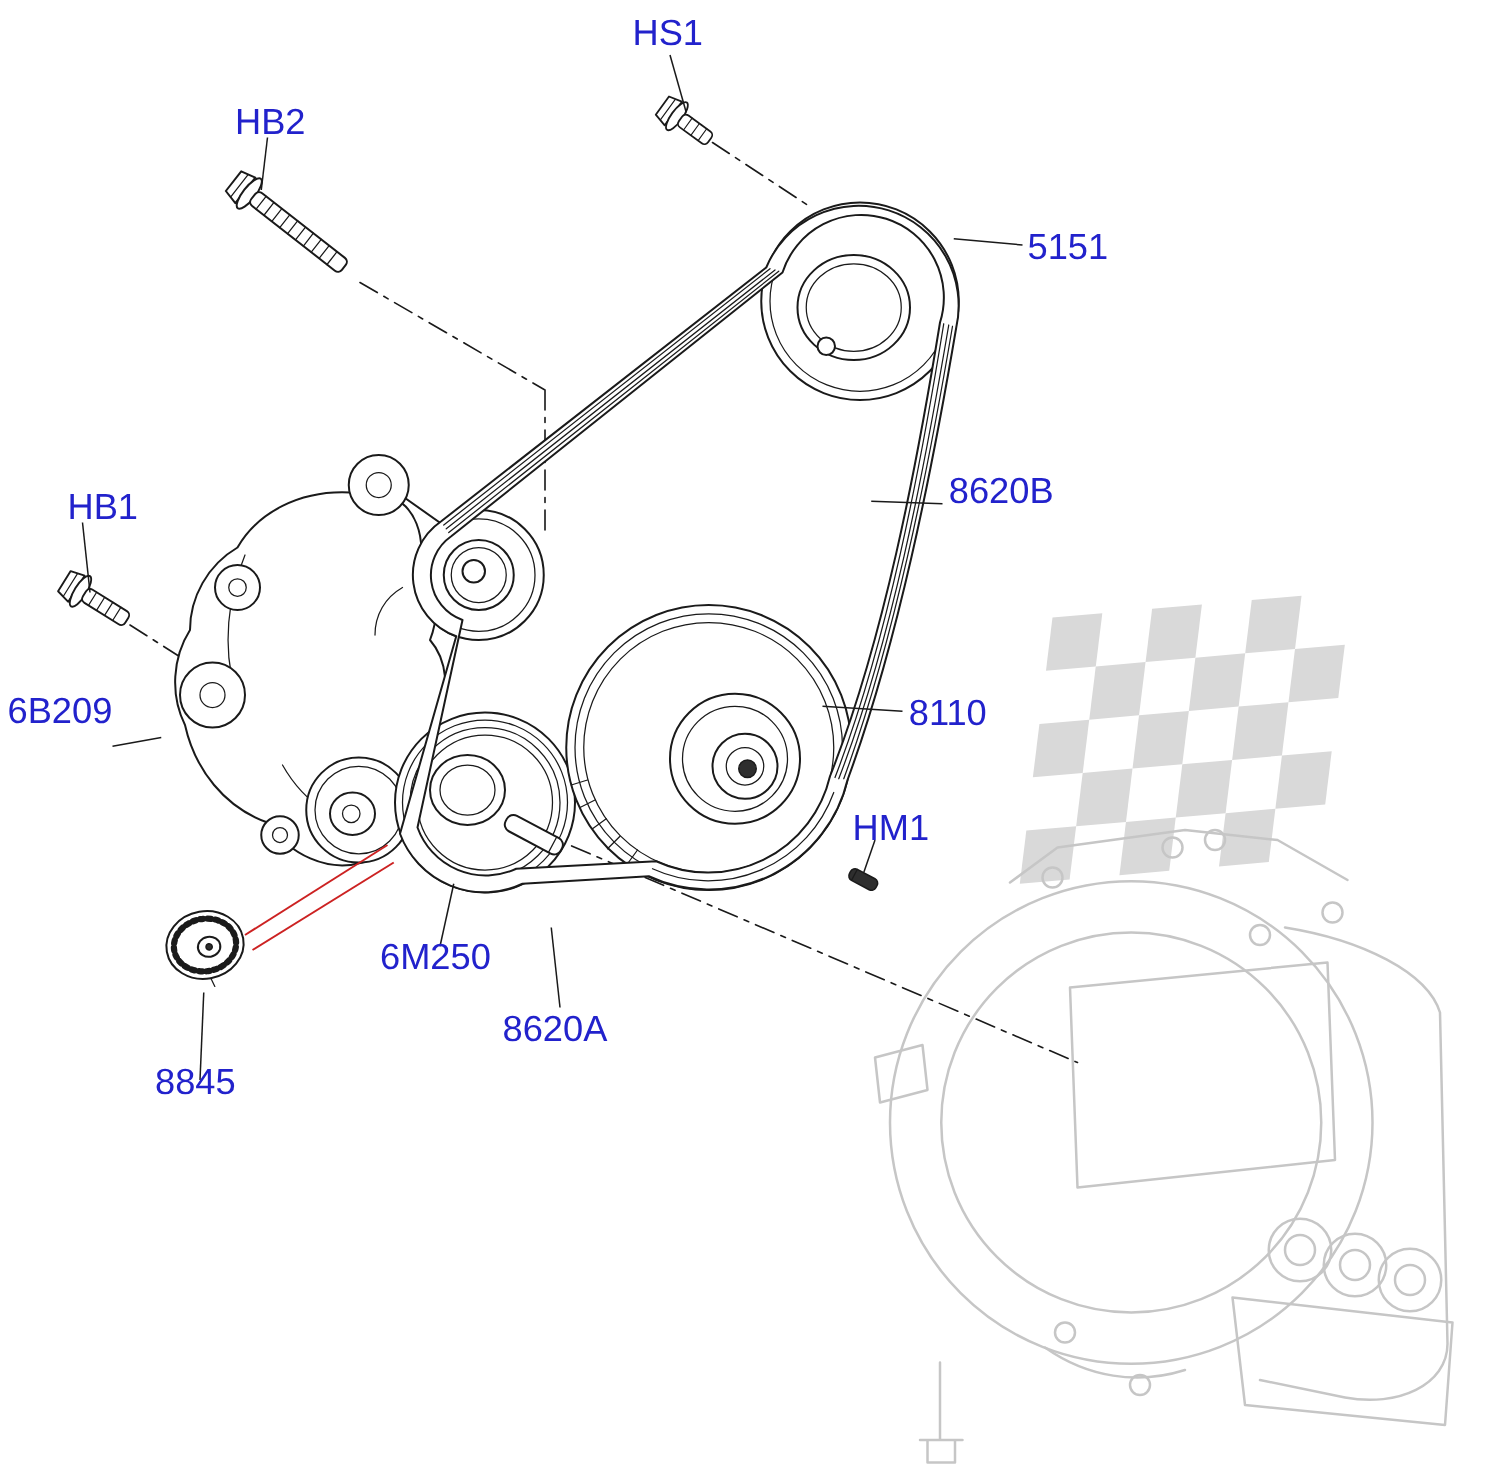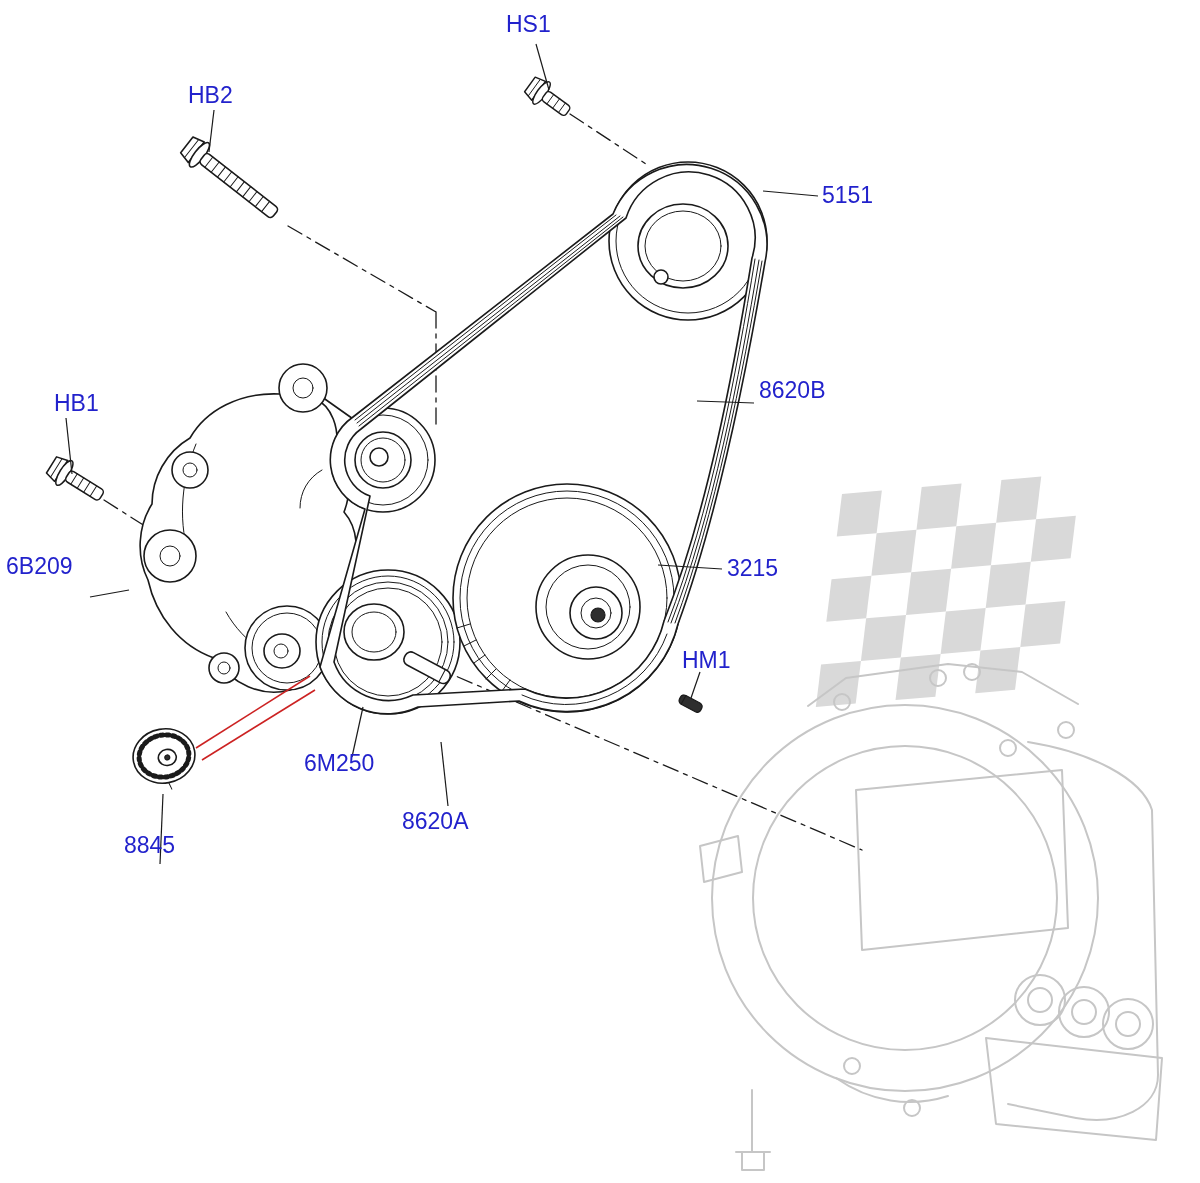--- a/index.html
+++ b/index.html
@@ -12,21 +12,21 @@
   .inkf{stroke:var(--line,#1a1a1a);fill:#ffffff;stroke-width:1.6;stroke-linejoin:round}
   .thin{stroke-width:1}
   .ghost{stroke:var(--ghost,#c6c6c6);fill:none;stroke-width:2;stroke-linejoin:round;stroke-linecap:round}
   .checker{fill:var(--checker,#d9d9d9)}
   .dash{stroke-dasharray:16 6 4 6;stroke-width:1.3}
   .leader{stroke:var(--line,#1a1a1a);stroke-width:1.2;fill:none}
   .red{stroke:var(--red_leader,#cc2222);stroke-width:1.6;fill:none}
   .darkfill{fill:#2e2e2e;stroke:var(--line,#1a1a1a);stroke-width:1.2}
 
   
-  .lbl{position:absolute;color:var(--label,#2222cc);font-size:23px;line-height:1;
+  .lbl{position:absolute;color:var(--label,#2222cc);font-size:29px;line-height:1;
        white-space:nowrap;cursor:pointer}
 
   
   .wm{position:absolute;pointer-events:none;user-select:none;line-height:1}
   .wm-red{left:80px;top:466px;font-family:"DejaVu Serif",serif;font-size:168px;
           color:var(--watermark_red,#cd3a3a);opacity:.33;letter-spacing:2px}
   .wm-gray{left:90px;top:630px;font-family:"DejaVu Sans","Liberation Sans",sans-serif;font-size:60px;
            color:var(--watermark_gray,#8f8f8f);opacity:.5;letter-spacing:46px;word-spacing:36px}
 </style>
 </head>
@@ -232,20 +232,20 @@
       <path class="leader" d="M 160,864 L 163,794"></path>
     </g>
   </svg>
 
 
   <div class="lbl" style="left:506px;top:13px">HS1</div>
   <div class="lbl" style="left:188px;top:84px">HB2</div>
   <div class="lbl" style="left:822px;top:184px">5151</div>
   <div class="lbl" style="left:759px;top:379px">8620B</div>
   <div class="lbl" style="left:54px;top:392px">HB1</div>
-  <div class="lbl" style="left:727px;top:557px">3215</div>
+  <div class="lbl" style="left:727px;top:557px">8110</div>
   <div class="lbl" style="left:6px;top:555px">6B209</div>
   <div class="lbl" style="left:682px;top:649px">HM1</div>
   <div class="lbl" style="left:304px;top:752px">6M250</div>
   <div class="lbl" style="left:402px;top:810px">8620A</div>
-  <div class="lbl" style="left:124px;top:834px">8845</div>
+  <div class="lbl" style="left:124px;top:852px">8845</div>
 
 </div>
 
 </body></html>

